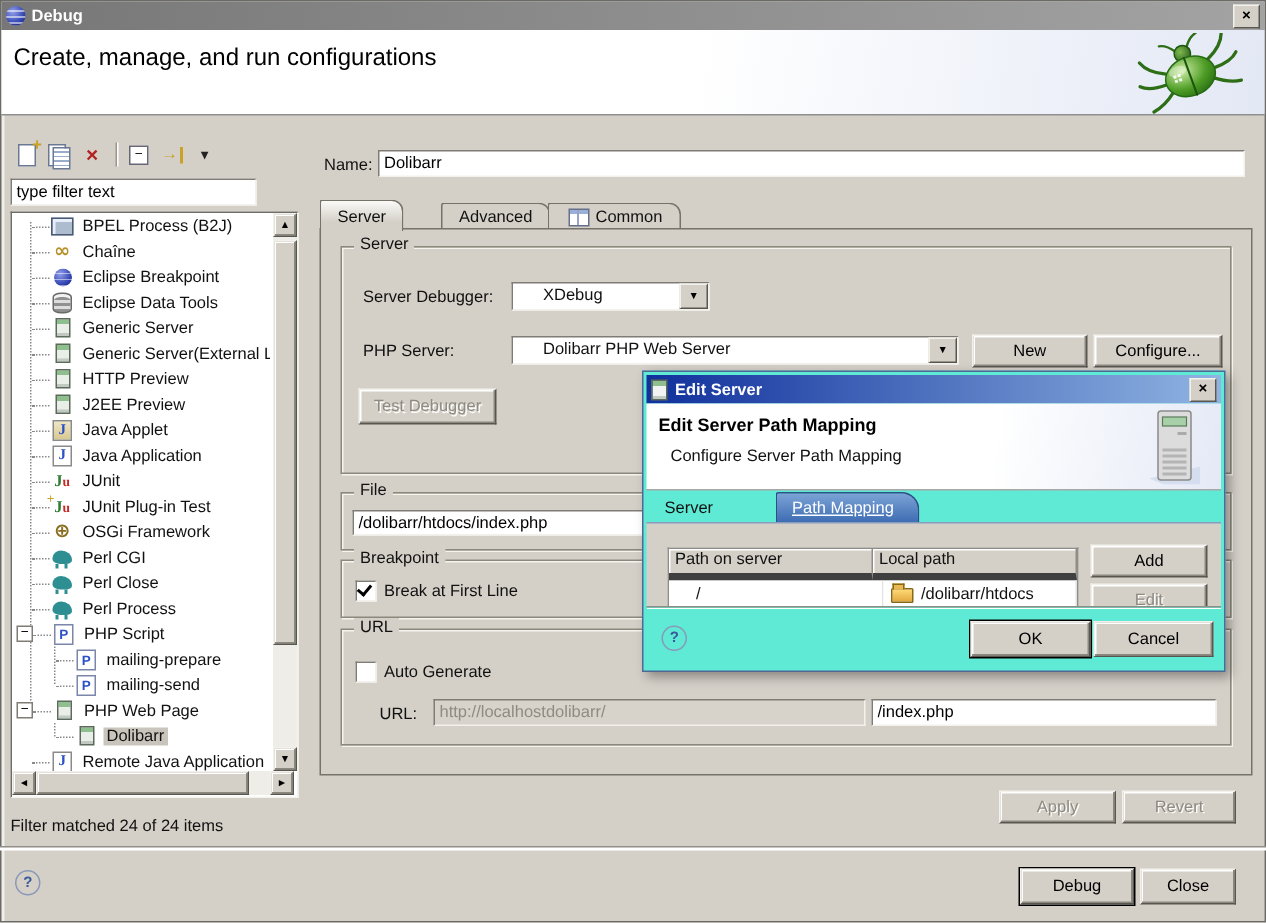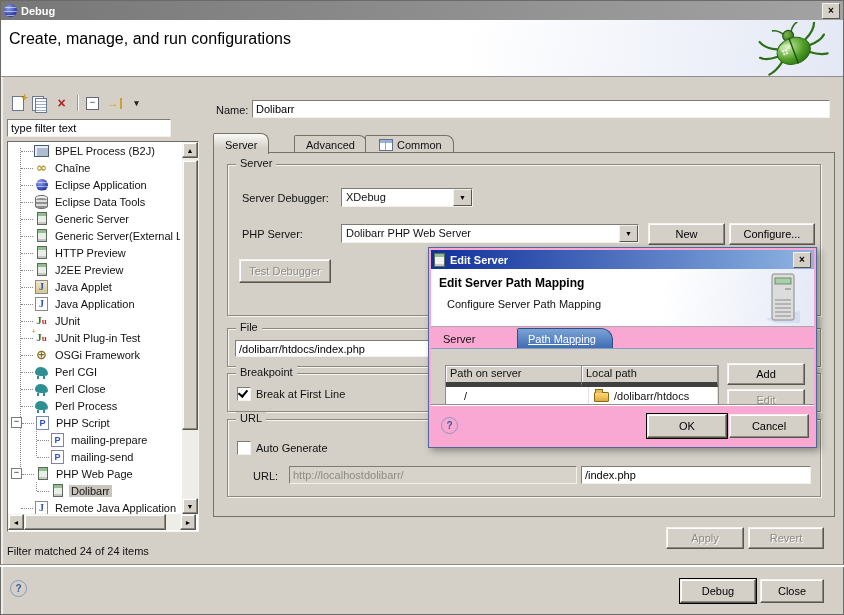--- a/index.html
+++ b/index.html
@@ -27,21 +27,21 @@
   
   .btn{position:absolute;background:#d4d0c8;border:1px solid;border-color:#f3f1ec #58564f #58564f #f3f1ec;
     box-shadow:inset -1px -1px 0 #8a887f, inset 1px 1px 0 #ffffff;
     display:flex;align-items:center;justify-content:center;font-family:inherit;font-size:11px;color:#000;}
   .btn.dis{color:#8d8b83;text-shadow:1px 1px 0 #fdfcf9;}
   .btn.def{box-shadow:0 0 0 1px #000, inset -1px -1px 0 #8a887f, inset 1px 1px 0 #ffffff;}
   .field{position:absolute;background:#fff;border:1px solid;border-color:#7e7c74 #f3f1ec #f3f1ec #7e7c74;
     font-family:inherit;font-size:11px;color:#000;padding:1px 3px;outline:none;}
   .field.dis{background:#d7d3cb;color:#8d8b83;}
   .select{position:absolute;display:flex;background:#fff;border:1px solid;border-color:#7e7c74 #f3f1ec #f3f1ec #7e7c74;}
-  .select .val{flex:1;padding:2px 4px;white-space:nowrap;overflow:hidden;}
+  .select .val{flex:1;padding:2px 20px;white-space:nowrap;overflow:hidden;}
   .select .dd{width:17px;background:#d4d0c8;border:1px solid;border-color:#f3f1ec #58564f #58564f #f3f1ec;
     display:flex;align-items:center;justify-content:center;font-size:7px;color:#000;flex:none;}
   .group{position:absolute;border:1px solid #8b897e;box-shadow:1px 1px 0 #f6f4ef, inset 1px 1px 0 #f6f4ef;}
   .glabel{position:absolute;top:-8px;left:8px;background:#d4d0c8;padding:0 4px;line-height:13px;}
   .lbl{position:absolute;white-space:nowrap;}
   .check{position:absolute;width:12px;height:12px;background:#fff;border:1px solid;border-color:#7e7c74 #f3f1ec #f3f1ec #7e7c74;}
   .check.checked::after{content:"";position:absolute;left:2px;top:0px;width:4px;height:7px;
     border:solid #000;border-width:0 2px 2px 0;transform:rotate(40deg);}
   .helpc{position:absolute;width:15px;height:15px;border-radius:50%;border:1px solid #8a98b8;color:#3a5a9a;
     font-weight:bold;font-size:10px;display:flex;align-items:center;justify-content:center;background:#fff0;}
@@ -147,21 +147,21 @@
   #btnApply{left:666px;top:527px;width:76px;height:20px;}
   #btnRevert{left:748px;top:527px;width:74px;height:20px;}
 
   
   #footSep{position:absolute;left:0;top:564px;width:844px;height:2px;border-top:1px solid #8f8d85;background:#fff;}
   #footHelp{left:10px;top:580px;}
   #btnDebug{left:680px;top:579px;width:74px;height:22px;}
   #btnClose{left:760px;top:579px;width:62px;height:22px;}
 
   
-  #dlg{position:absolute;left:428px;top:247px;width:387px;height:199px;background:#f9a8d4;
+  #dlg{position:absolute;left:428px;top:247px;width:387px;height:199px;background:#5eead4;
     border:1px solid #516796;box-shadow:3px 3px 7px rgba(0,0,0,.35);z-index:20;}
   #dtitle{height:19px;margin:2px 2px 0;background:linear-gradient(90deg,#10309c,#8fb4e2);
     display:flex;align-items:center;padding:0 3px;gap:5px;}
   #dtitle .t{color:#fff;font-weight:bold;flex:1;}
   #dtitle .i-srv{background:linear-gradient(#8fbf8f 0 3px,#f2f2f2 3px);width:9px;height:12px;}
   #dhead{position:relative;height:57px;margin:0 2px;background:linear-gradient(100deg,#ffffff 60%,#e4e9f6);
     border-bottom:1px solid #a8a8a8;}
   #dhead .ht{position:absolute;left:8px;top:7px;font-size:12px;font-weight:bold;color:#000;}
   #dhead .hs{position:absolute;left:16px;top:29px;}
   #dtower{position:absolute;right:12px;top:4px;}
@@ -279,21 +279,21 @@
             <i class="i-ch">∞</i>
           </span>
           <span class="tlabel">Chaîne</span>
         </div>
         <div class="trow">
           <span class="expgap"></span>
           <span class="stub"></span>
           <span class="ic">
             <i class="i-sph"></i>
           </span>
-          <span class="tlabel">Eclipse Application</span>
+          <span class="tlabel">Eclipse Breakpoint</span>
         </div>
         <div class="trow">
           <span class="expgap"></span>
           <span class="stub"></span>
           <span class="ic">
             <i class="i-db"></i>
           </span>
           <span class="tlabel">Eclipse Data Tools</span>
         </div>
         <div class="trow">

